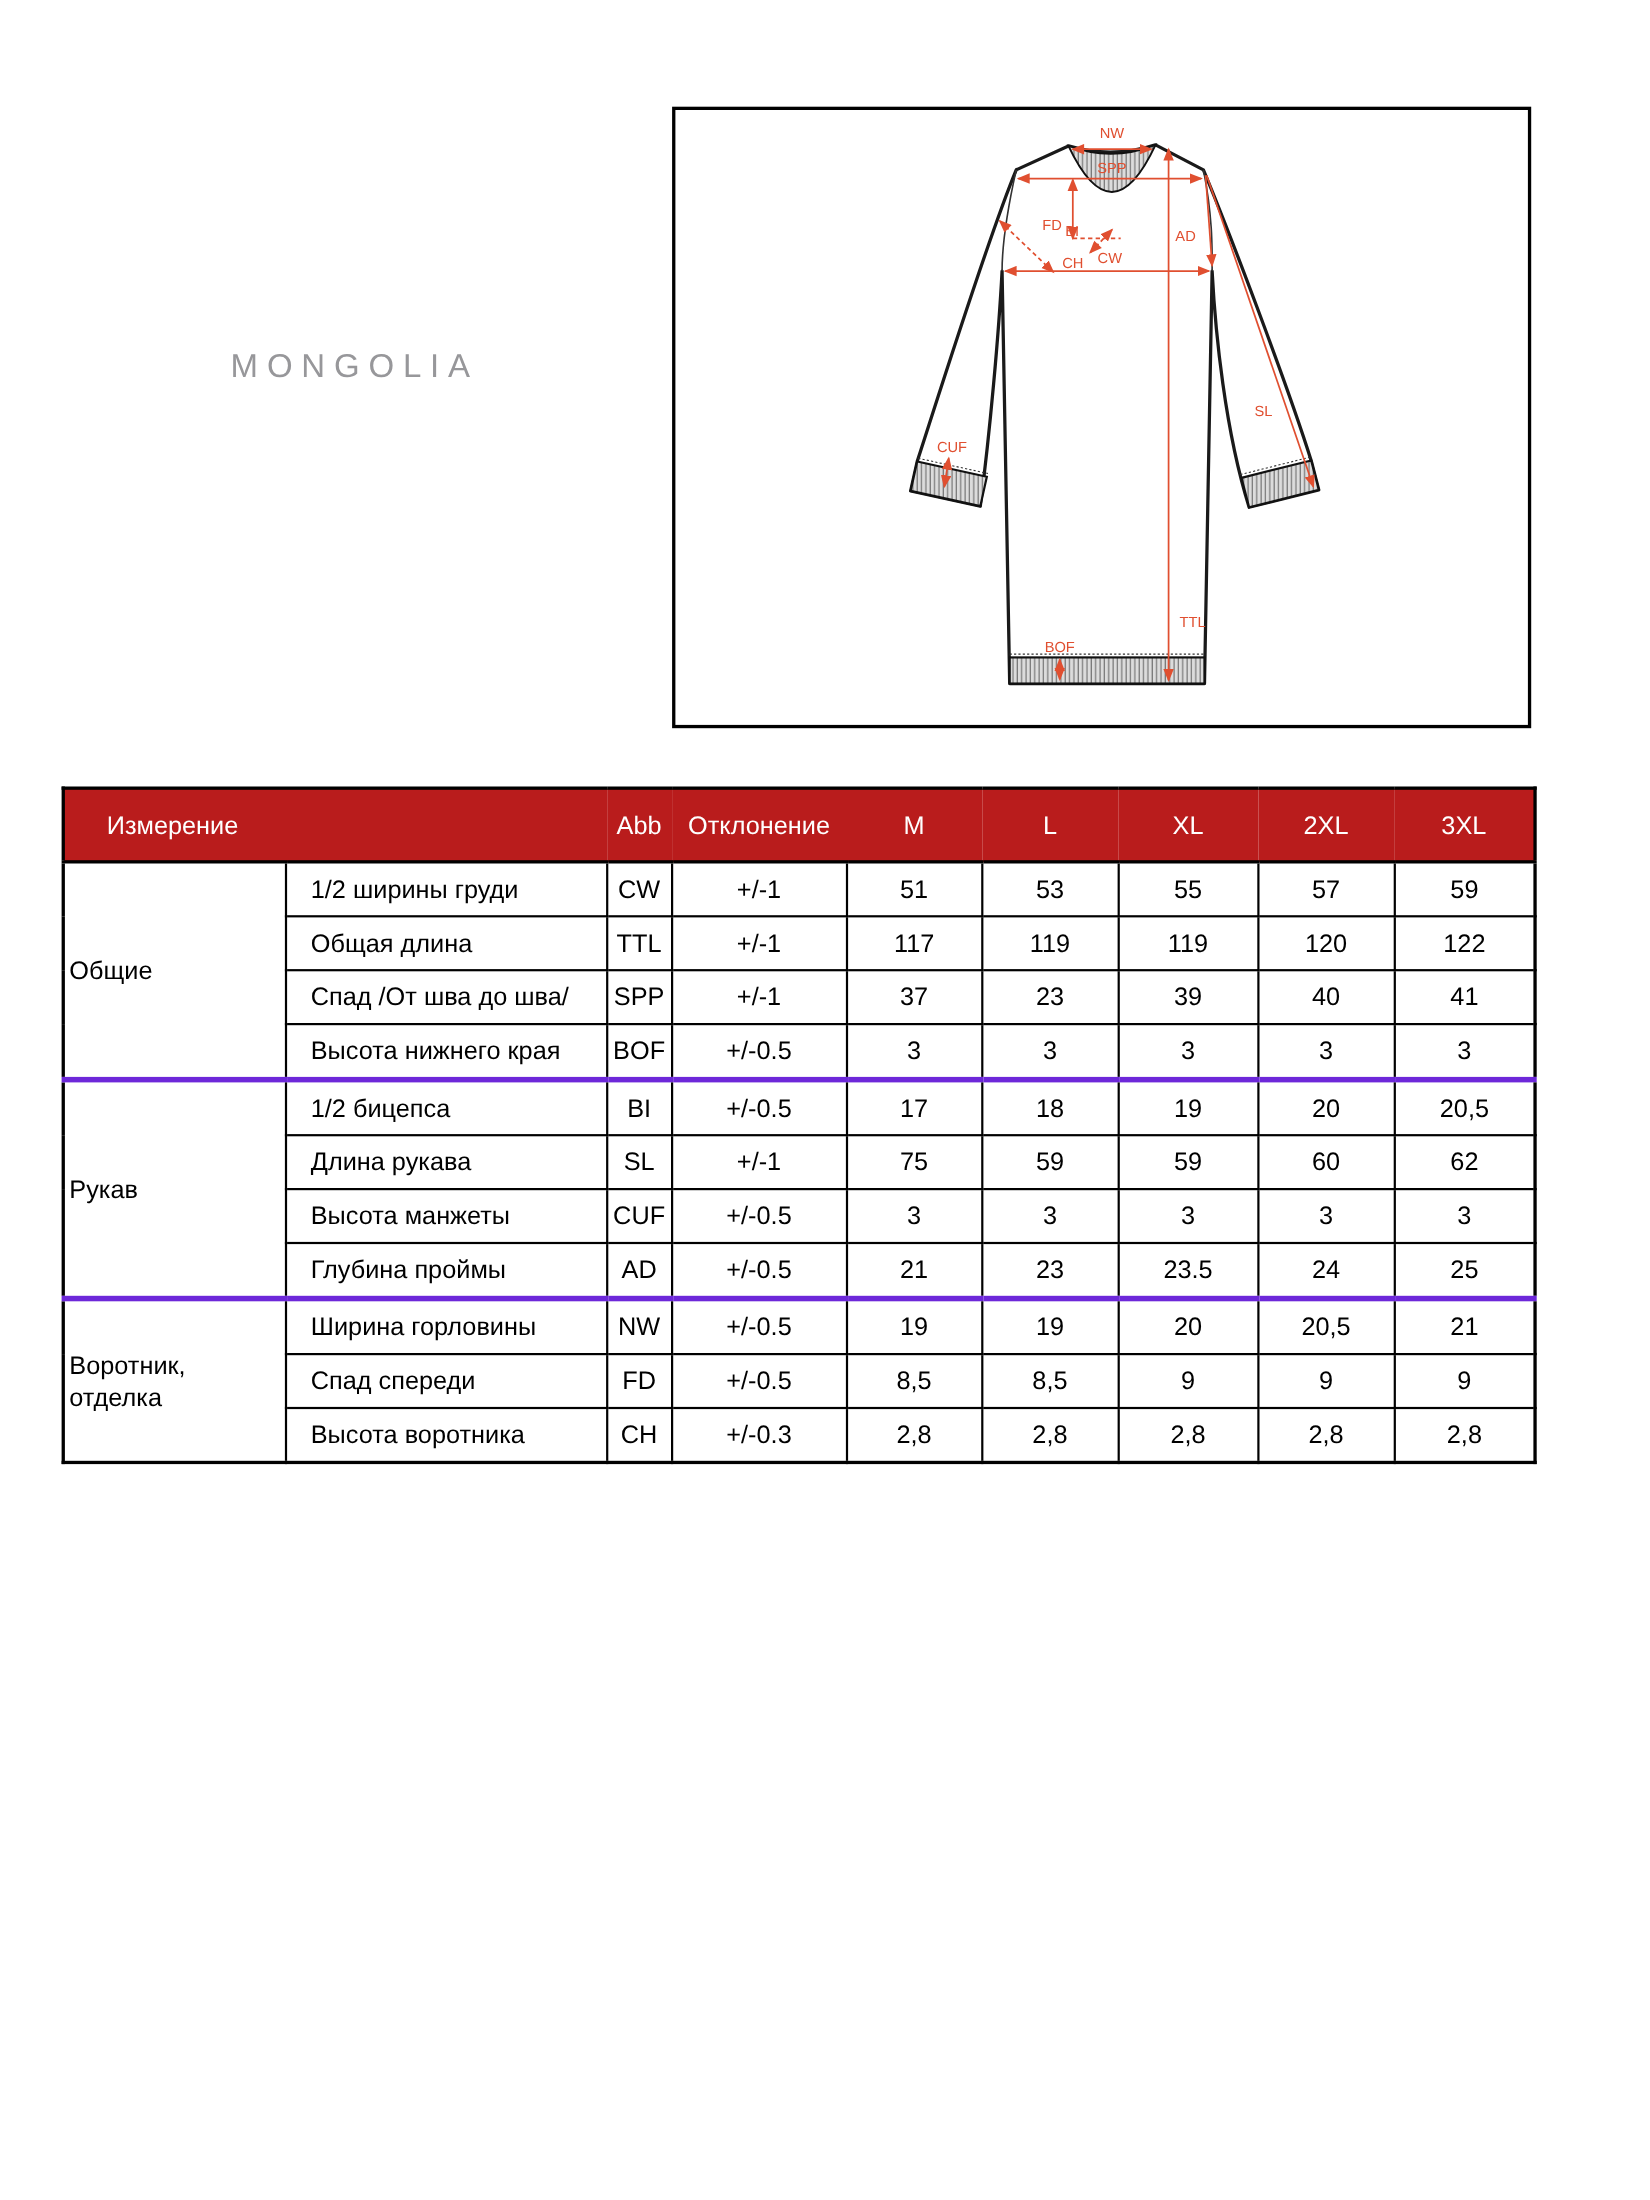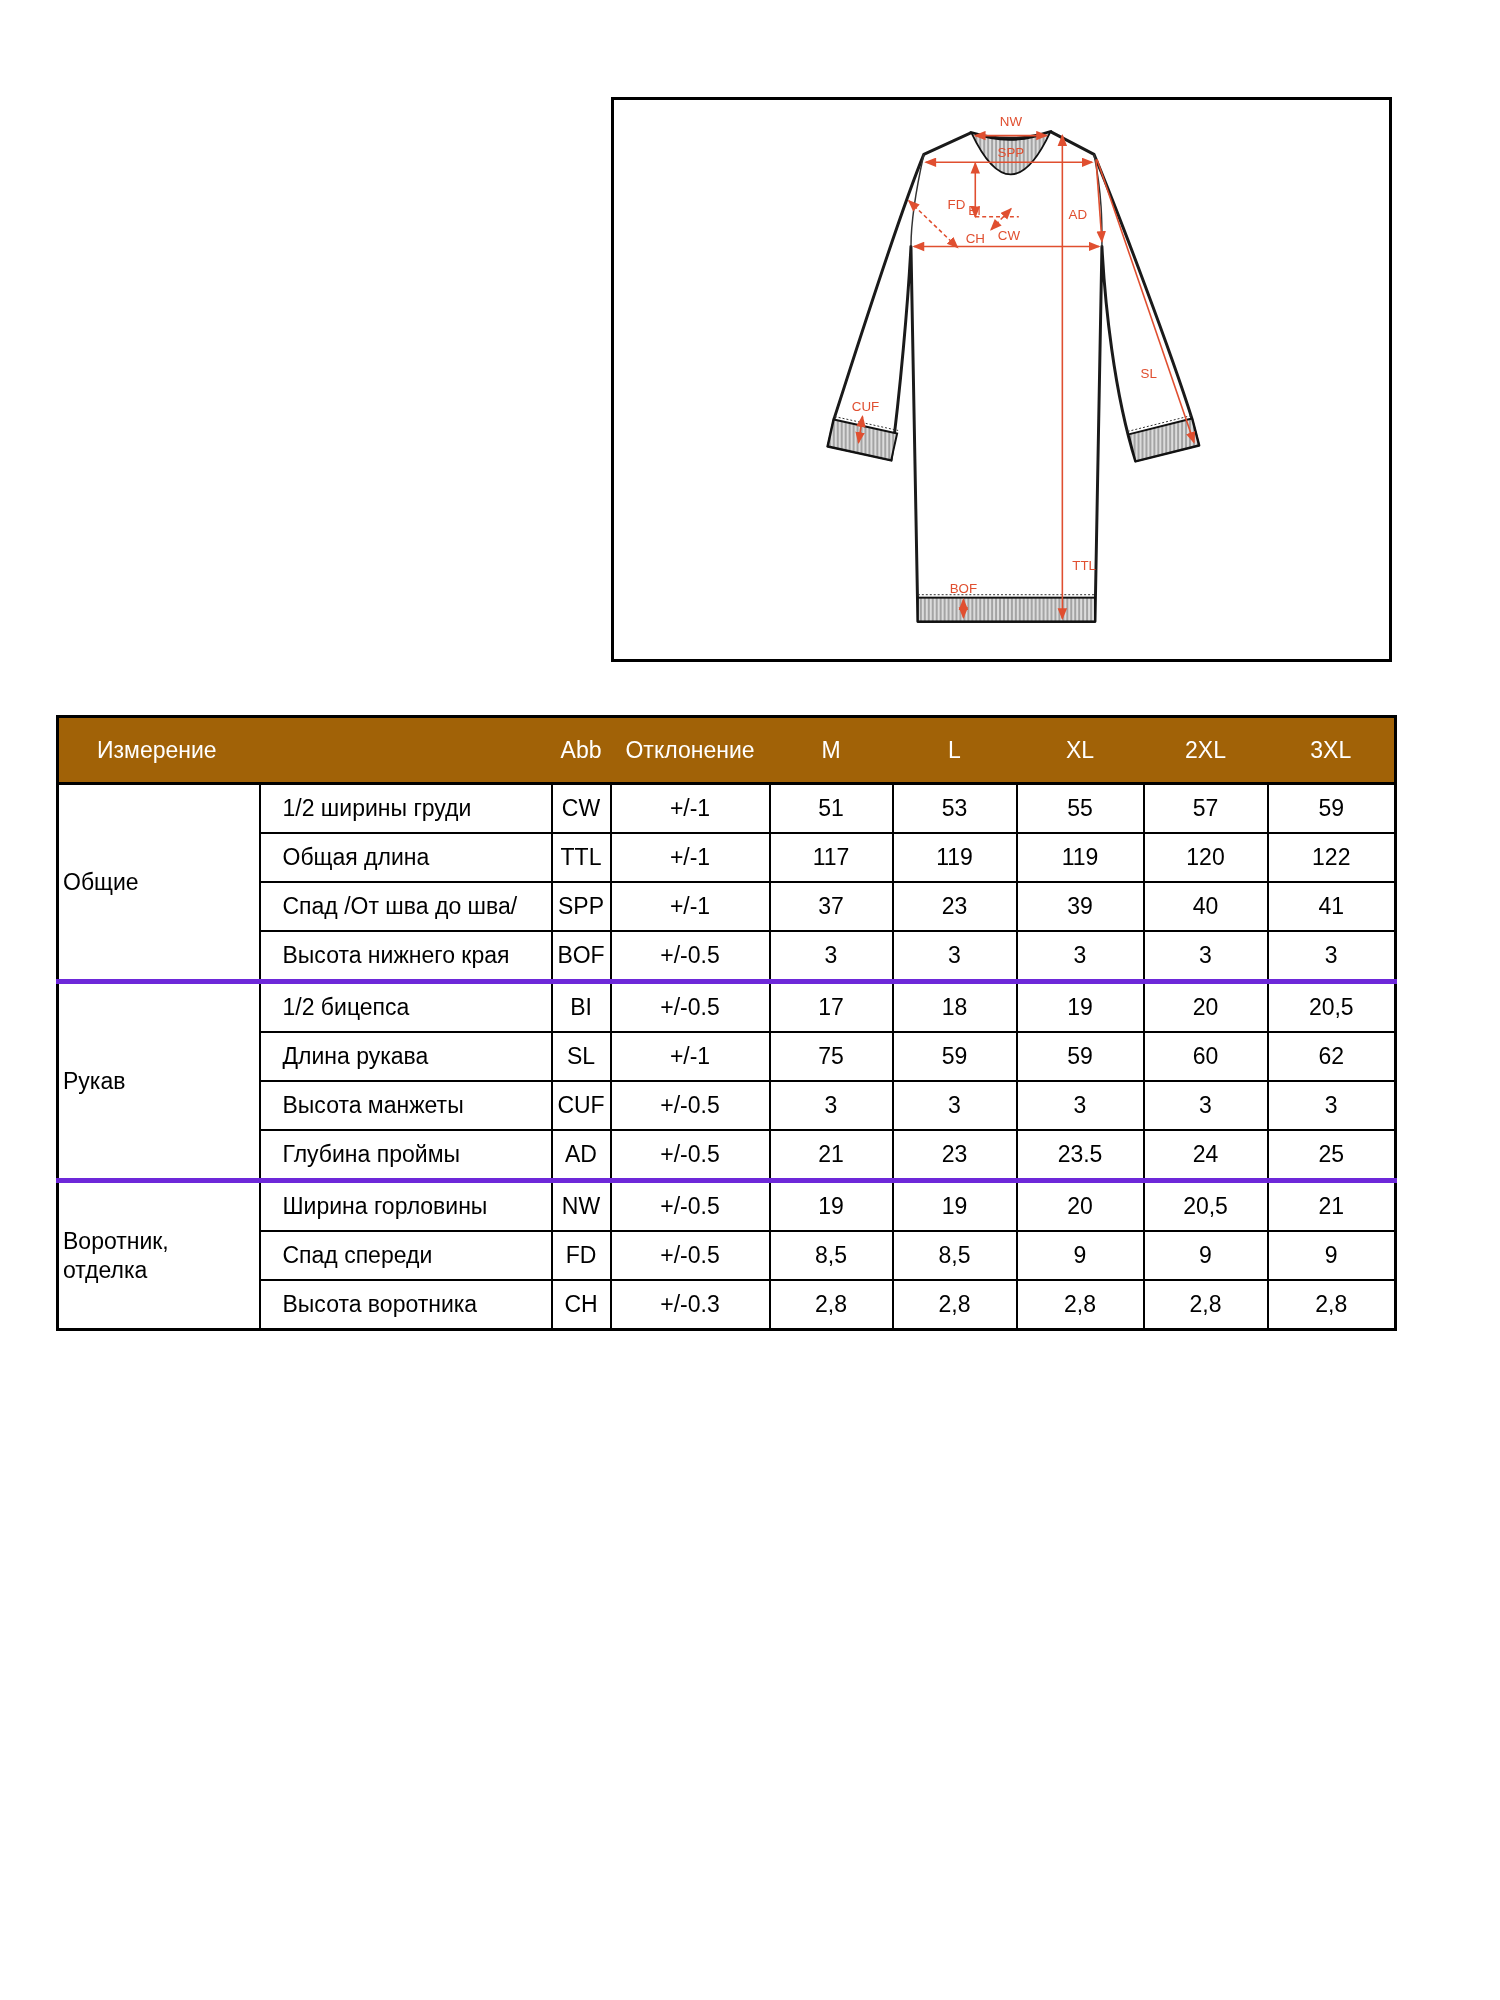--- a/index.html
+++ b/index.html
@@ -36,37 +36,38 @@
   
   .size-table{
     position:absolute; left:56px; top:715px;
     width:1338px;
     border-collapse:collapse; table-layout:fixed;
     font-size:23px;
   }
   .size-table, .size-table td{border:2px solid #000;}
   .size-table{border:3px solid #000;}
   .size-table thead th{
-    background:#a16207; color:#fff; font-weight:400;
+    background:#b91c1c; color:#fff; font-weight:400;
     height:64px; border:none; padding:0;
   }
   .size-table th.h-measure{text-align:left; padding-left:38px;}
   .size-table td{
     height:47px; padding:0 4px; text-align:center;
     vertical-align:middle; background:#fff;
   }
   .size-table td.name-cell{text-align:left; padding-left:22px;}
   .size-table td.group-cell{text-align:left; line-height:1.25;}
   .size-table tr.group-start td{border-top:5px solid #6d28d9;}
   .size-table tbody tr:first-child td{border-top:3px solid #000;}
 </style>
 </head>
 <body>
 
 <div class="logo">
+  <div class="sub">MONGOLIA</div>
 </div>
 
 <div class="diagram-box">
   <svg width="775" height="559" viewBox="0 0 781 565">
     <defs>
       <pattern id="rib" width="4" height="8" patternUnits="userSpaceOnUse">
         <rect width="4" height="8" fill="#dcdcdc"></rect>
         <path d="M1,0 V8" stroke="#6b6b6b" stroke-width="1"></path>
       </pattern>
       <marker id="ae" markerWidth="9" markerHeight="8" refX="6.5" refY="3" orient="auto">

